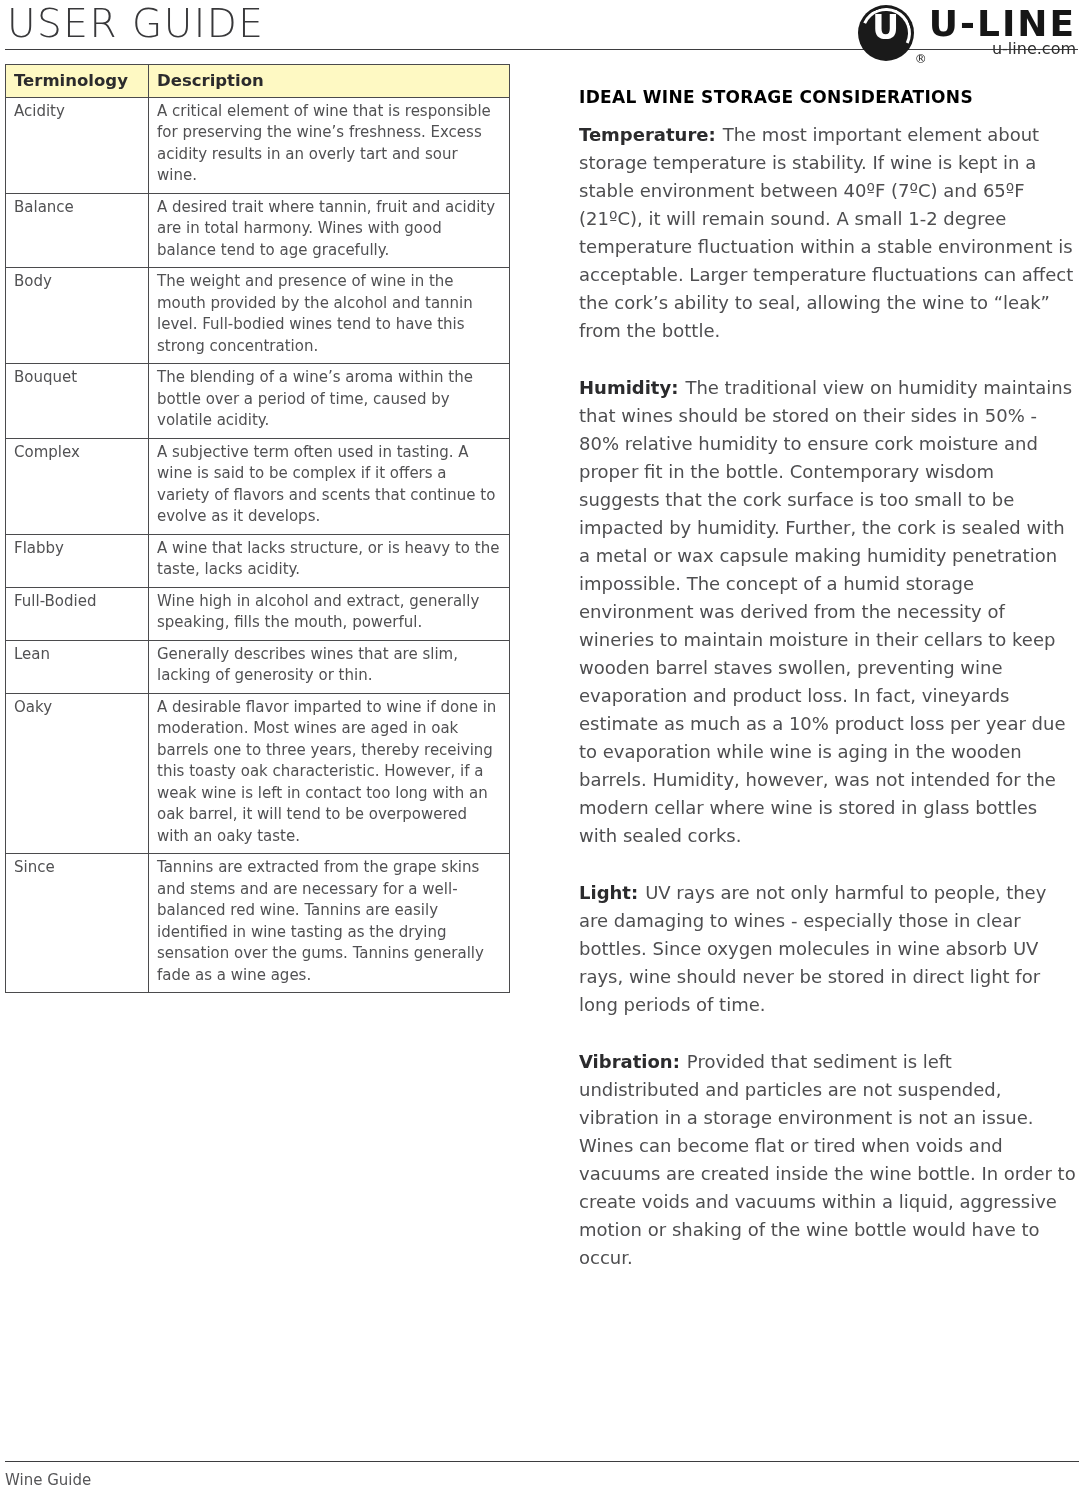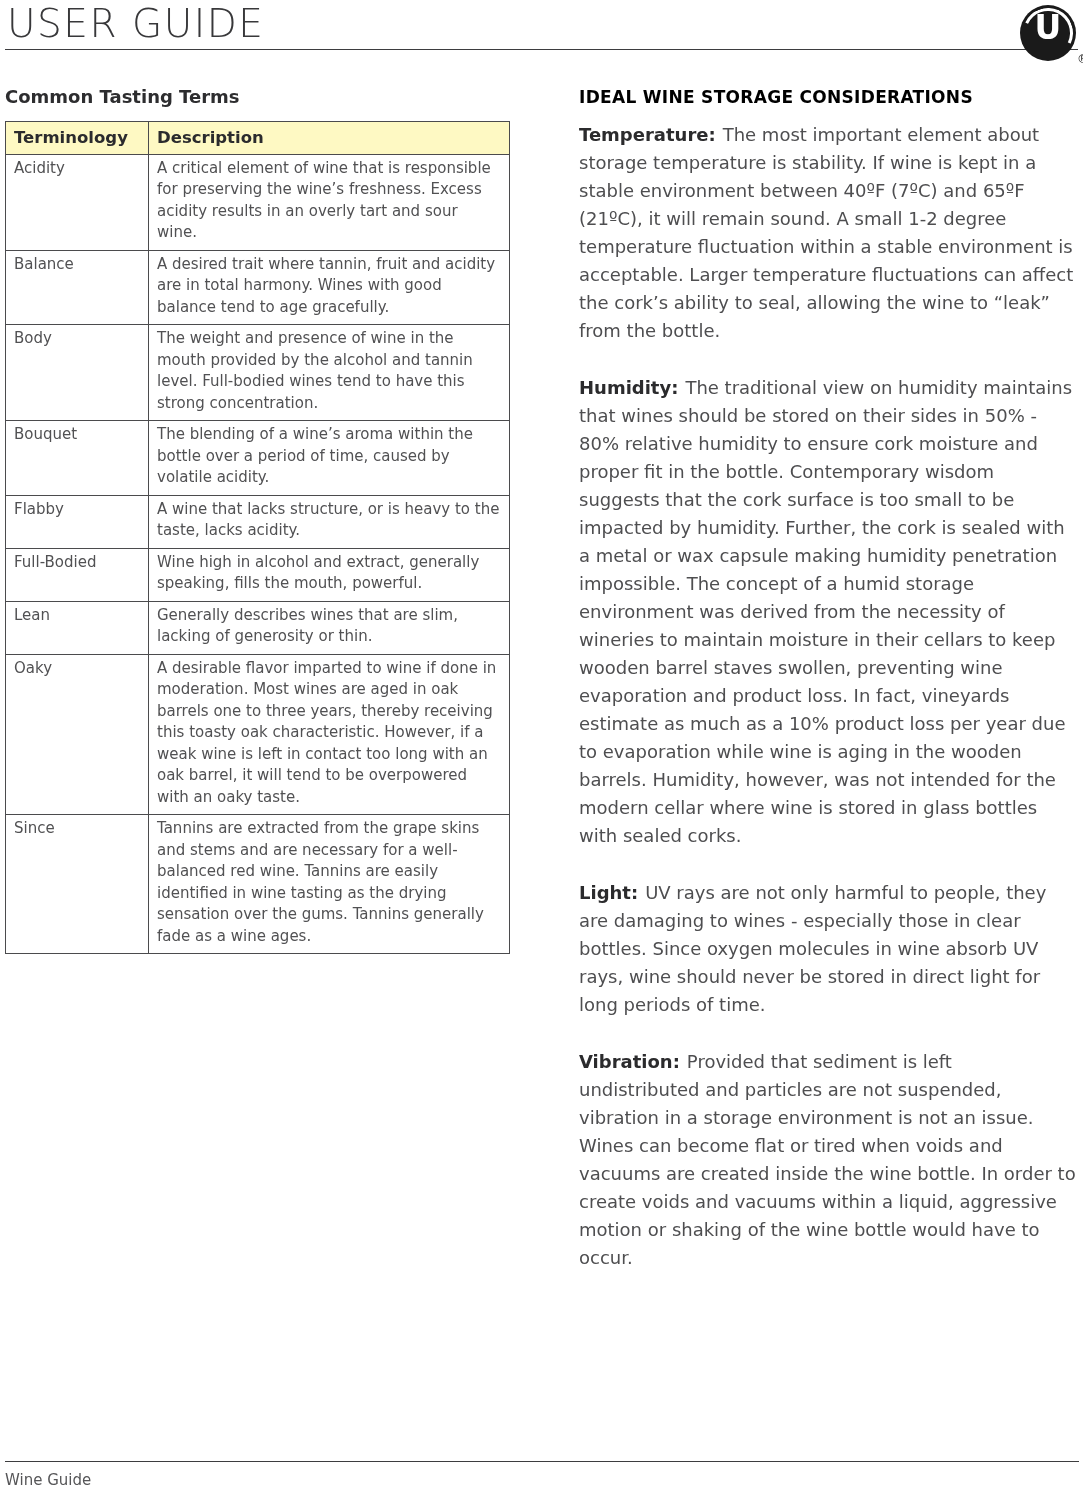--- a/index.html
+++ b/index.html
@@ -107,27 +107,30 @@
 
 <div class="page">
 
   <header class="hdr">
     <h1 class="page-title">USER GUIDE</h1>
     <div class="logo">
       <div class="logo-mark">
         <span class="logo-u">U</span>
         <span class="logo-reg">®</span>
       </div>
+      <div class="logo-text">
+        <div class="logo-brand">U-LINE</div>
+        <div class="logo-site">u-line.com</div>
+      </div>
     </div>
   </header>
 
   <main class="cols">
 
     <section class="left-col">
-      <h2 class="left-heading">Common Tasting Terms</h2>
       <table class="terms-table">
         <thead>
           <tr>
             <th class="col-term">Terminology</th>
             <th>Description</th>
           </tr>
         </thead>
         <tbody id="terms-tbody">
   <tr>
     <td class="term col-term">Acidity</td>
@@ -142,20 +145,24 @@
   <tr>
     <td class="term col-term">Body</td>
     <td class="desc">The weight and presence of wine in the mouth provided by the alcohol and tannin level. Full-bodied wines tend to have this strong concentration.</td>
   </tr>
 
   <tr>
     <td class="term col-term">Bouquet</td>
     <td class="desc">The blending of a wine’s aroma within the bottle over a period of time, caused by volatile acidity.</td>
   </tr>
 
+  <tr>
+    <td class="term col-term">Complex</td>
+    <td class="desc">A subjective term often used in tasting. A wine is said to be complex if it offers a variety of flavors and scents that continue to evolve as it develops.</td>
+  </tr>
 
   <tr>
     <td class="term col-term">Flabby</td>
     <td class="desc">A wine that lacks structure, or is heavy to the taste, lacks acidity.</td>
   </tr>
 
   <tr>
     <td class="term col-term">Full-Bodied</td>
     <td class="desc">Wine high in alcohol and extract, generally speaking, fills the mouth, powerful.</td>
   </tr>

